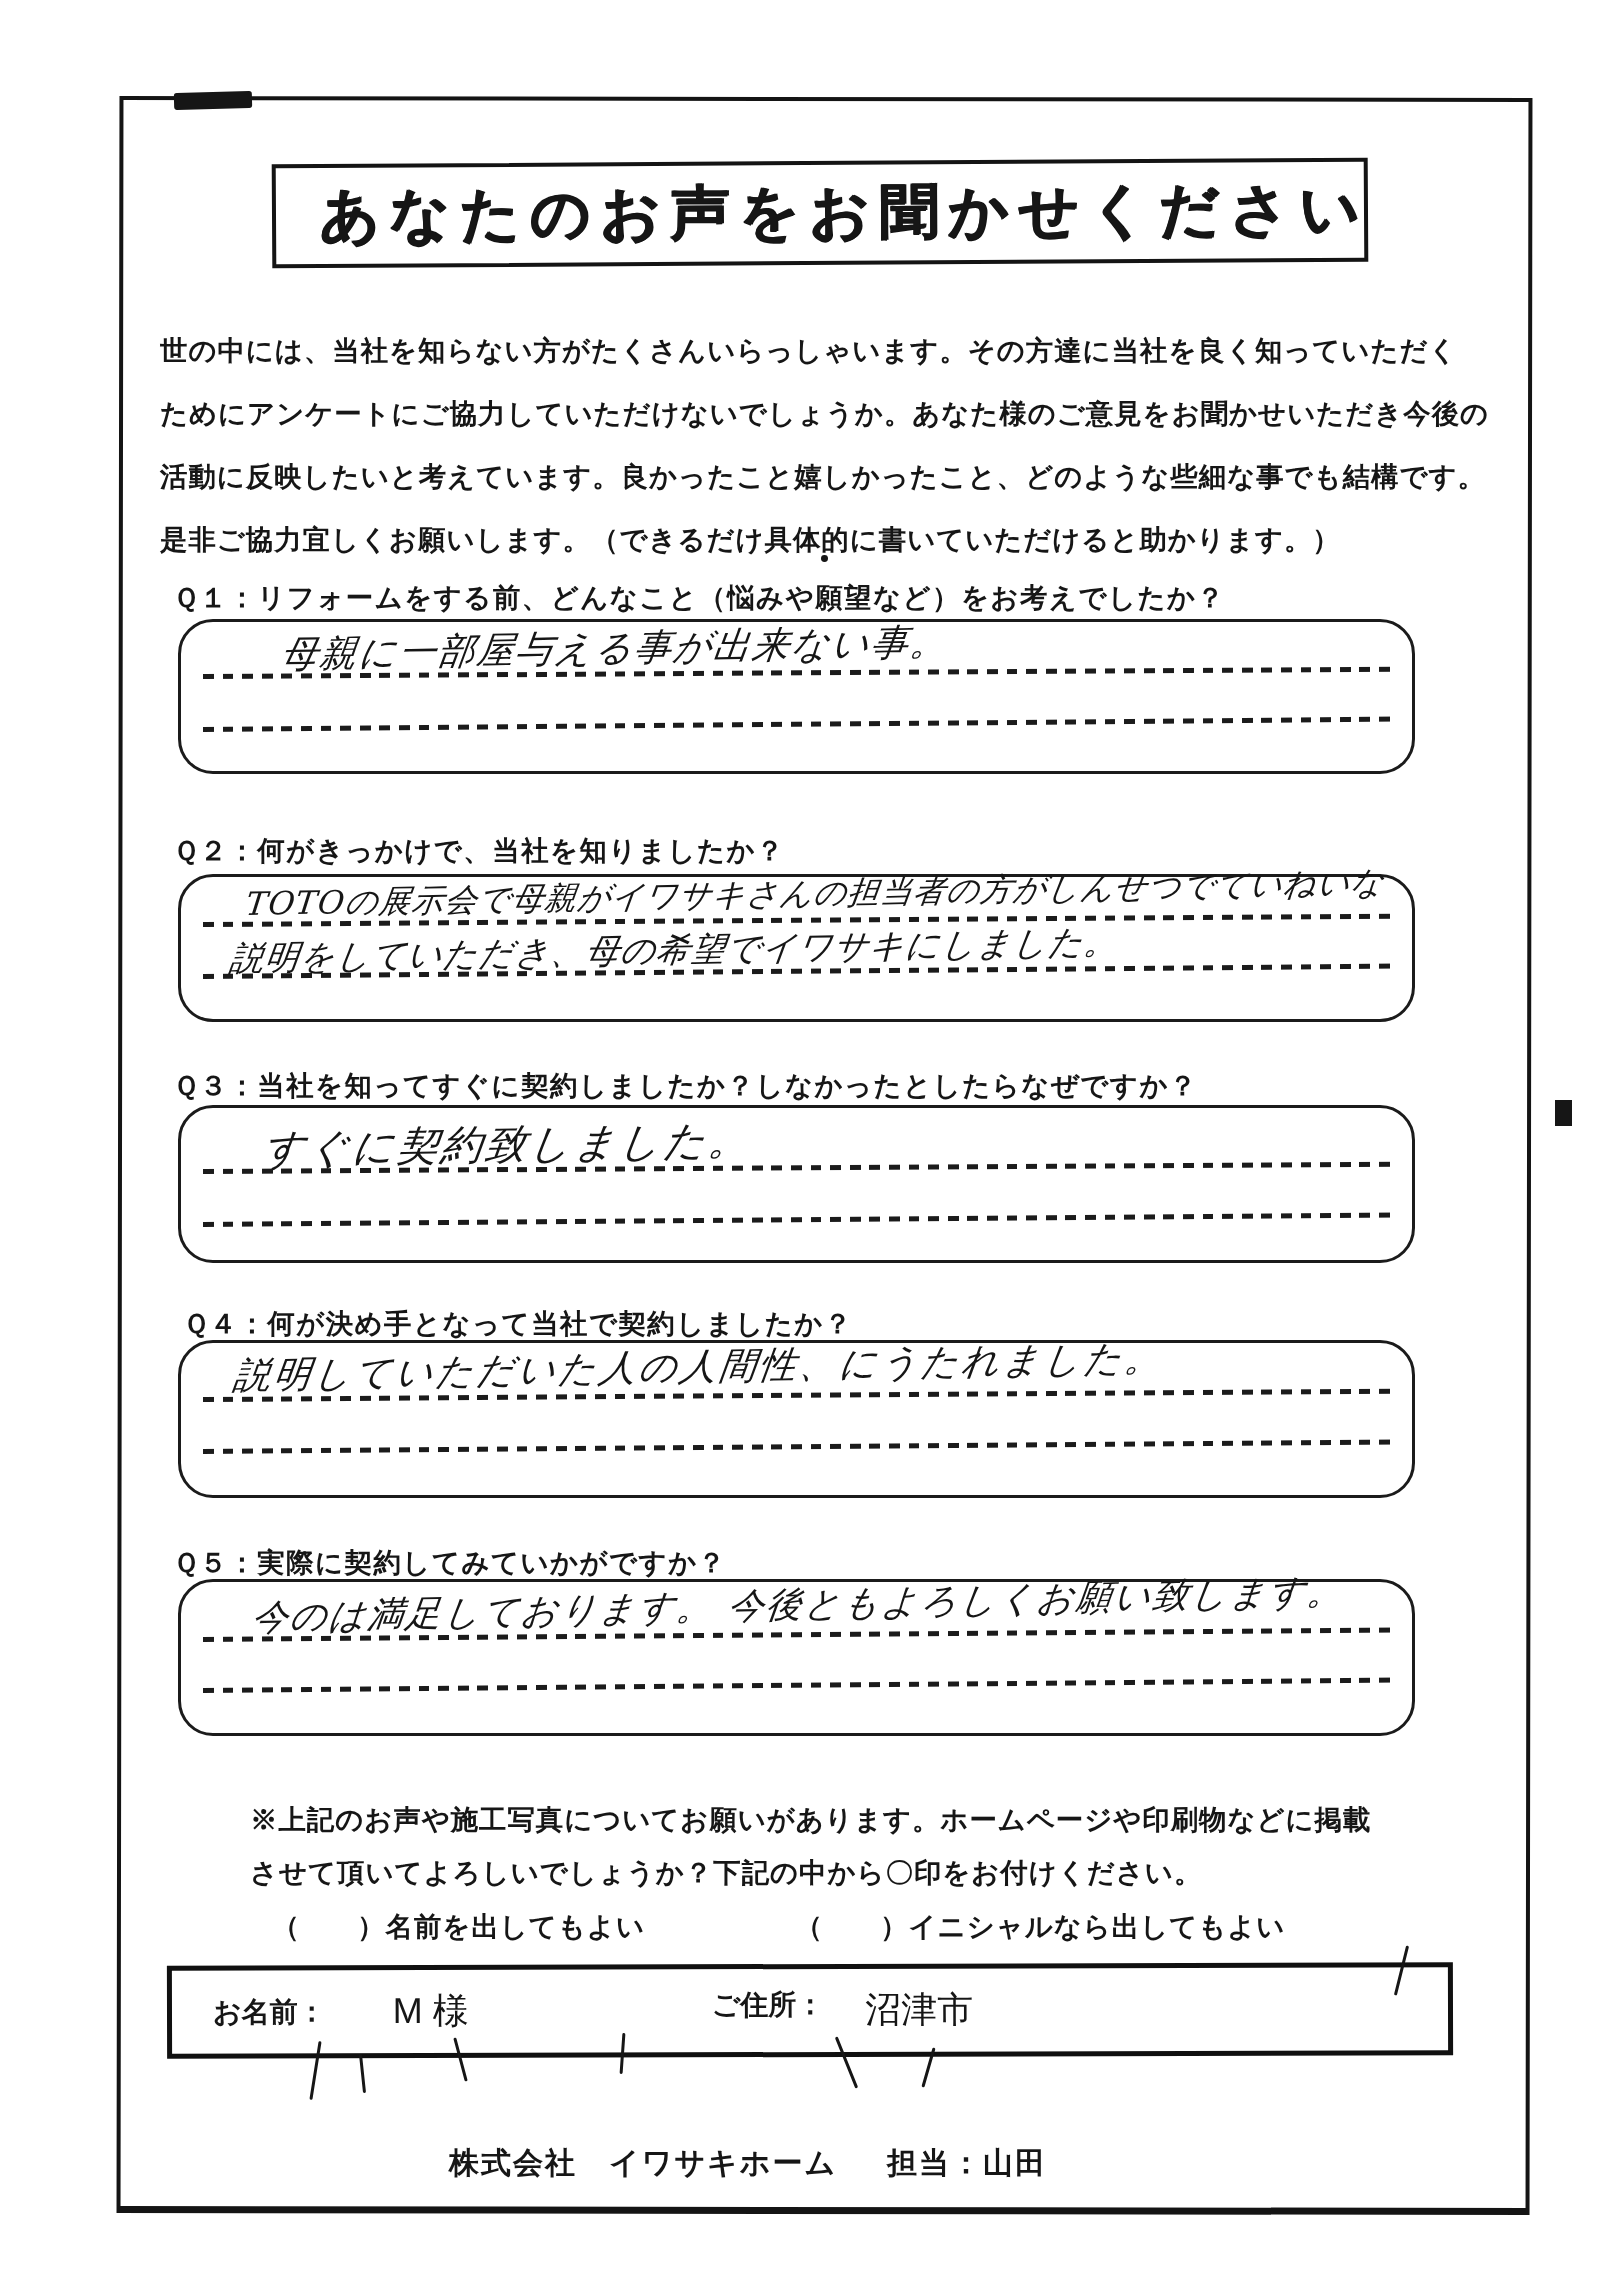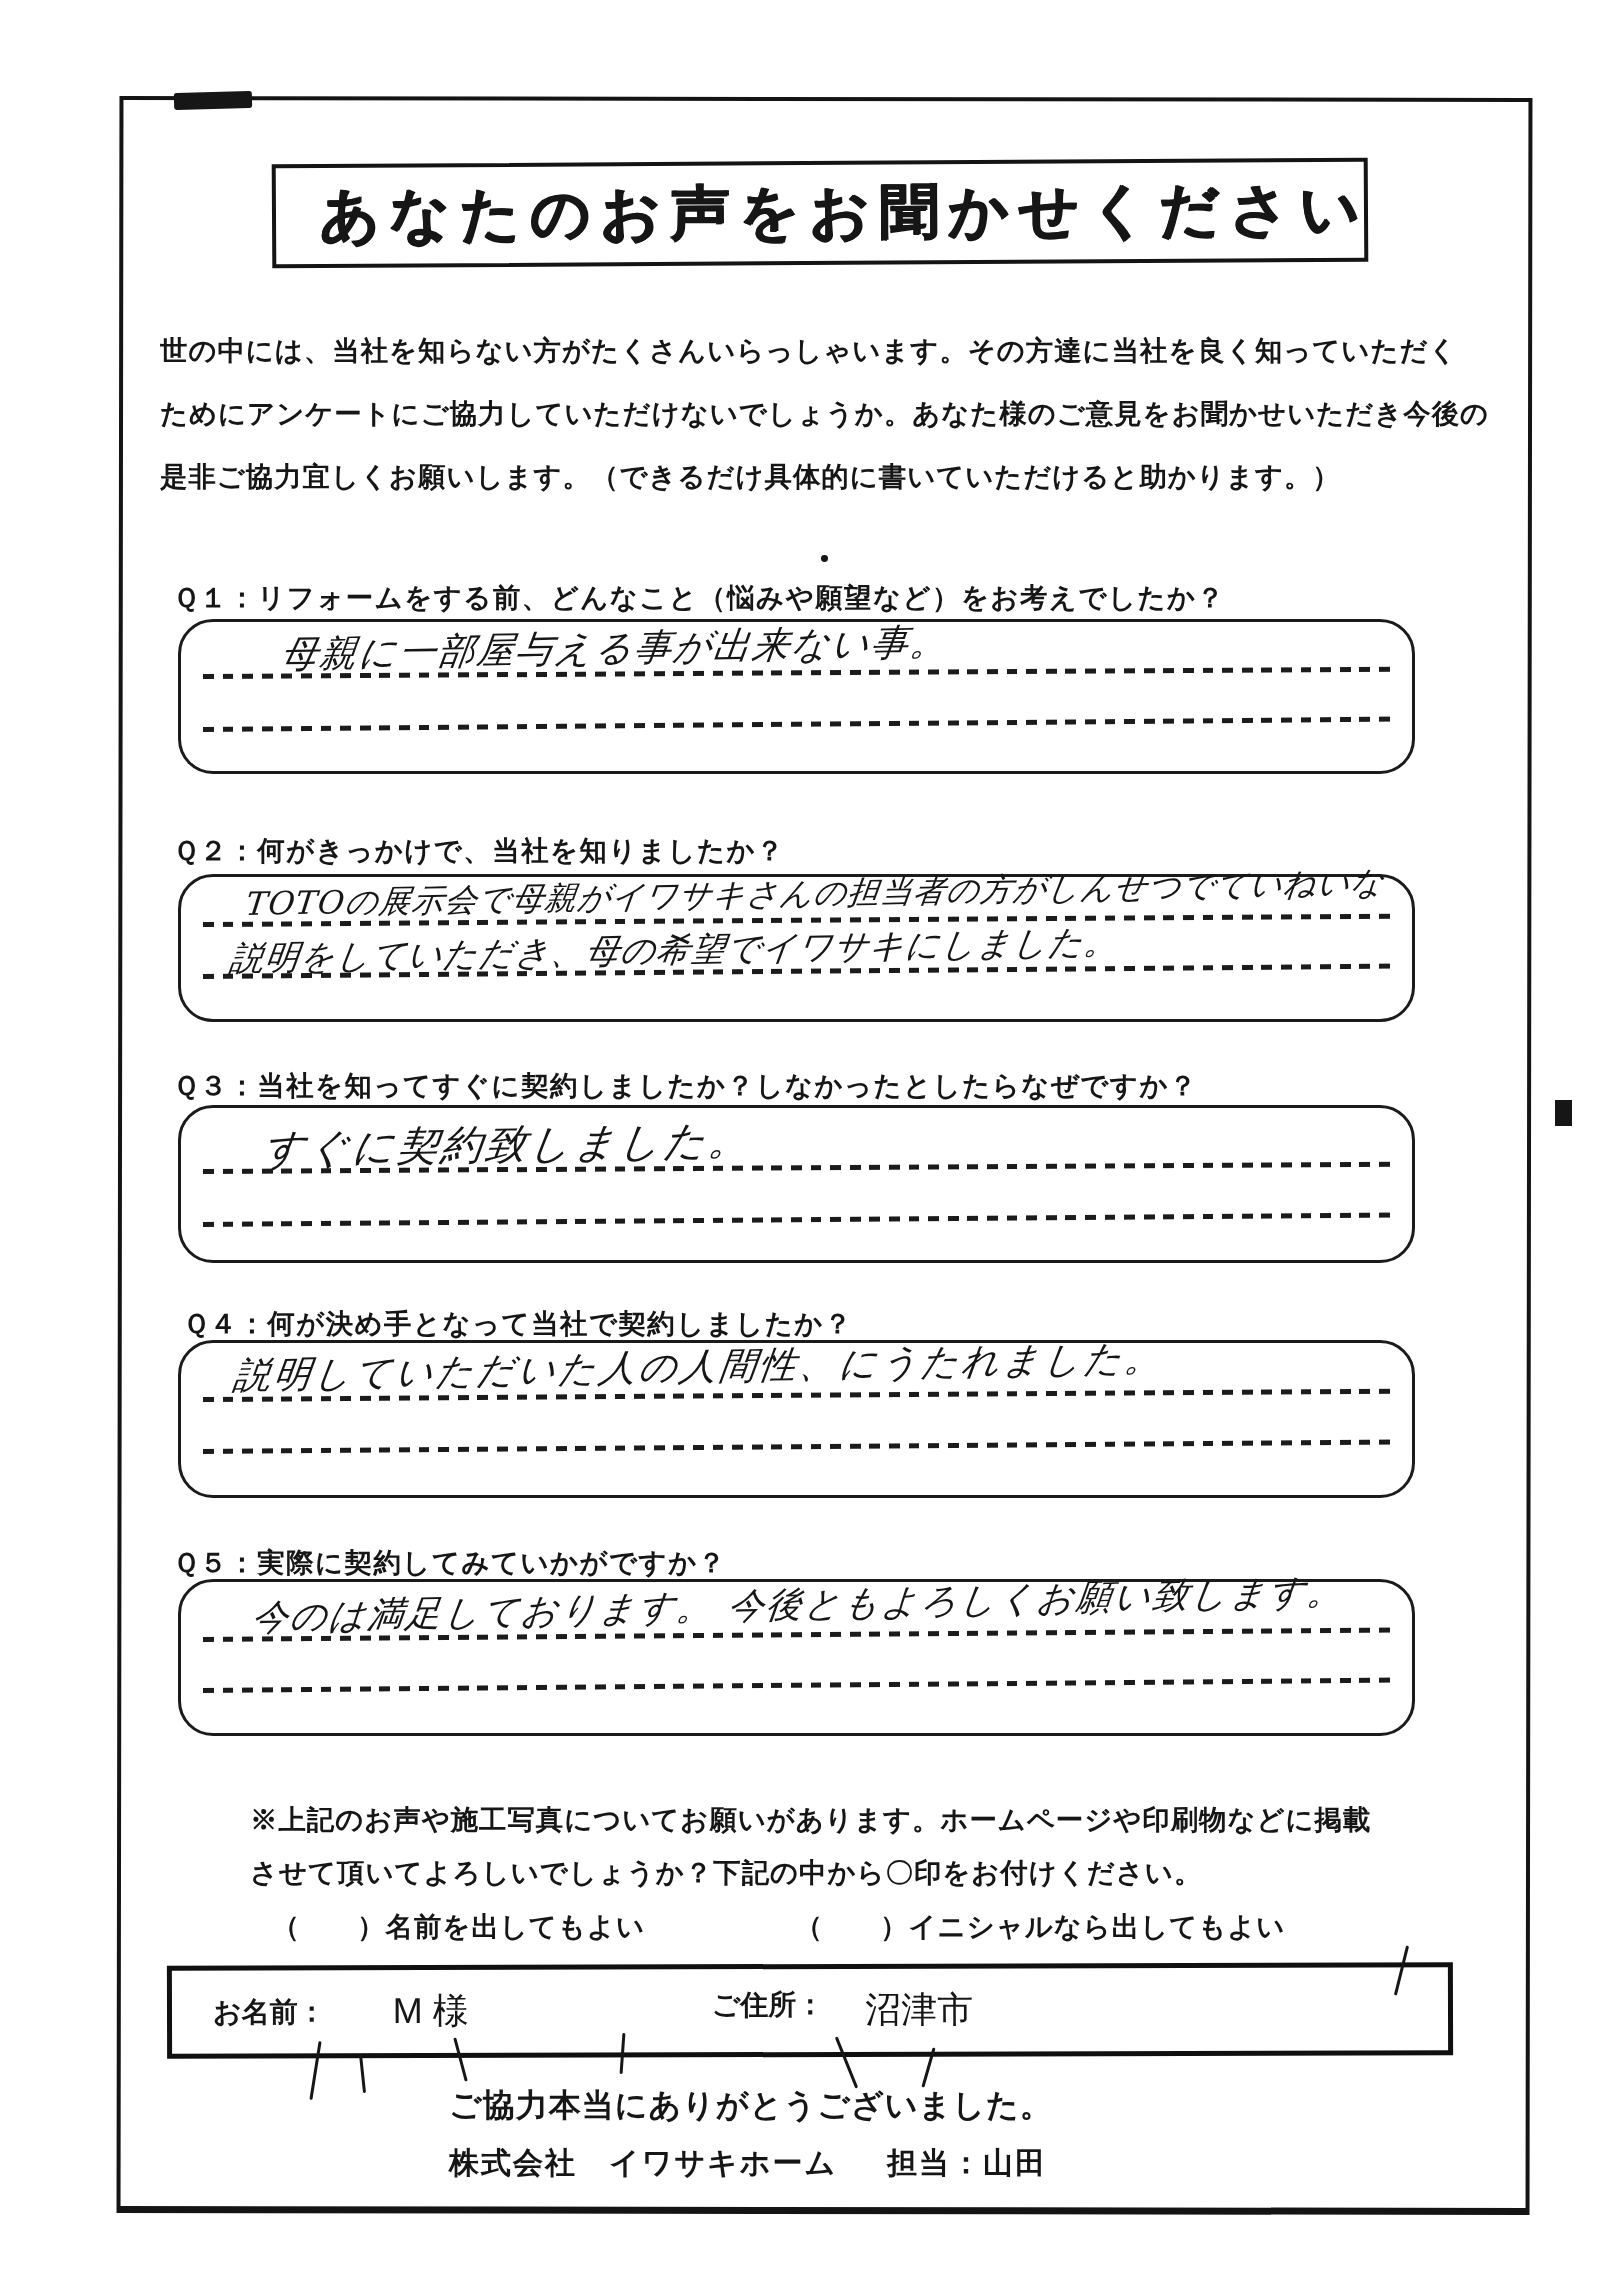--- a/index.html
+++ b/index.html
@@ -82,20 +82,21 @@
 
   <div class="outer-border"></div>
 
   <div class="title-box">
     <span class="title-text">あなたのお声をお聞かせください</span>
   </div>
 
   <div class="intro">
     <div>世の中には、当社を知らない方がたくさんいらっしゃいます。その方達に当社を良く知っていただく</div>
     <div>ためにアンケートにご協力していただけないでしょうか。あなた様のご意見をお聞かせいただき今後の</div>
+    <div>活動に反映したいと考えています。良かったこと嬉しかったこと、どのような些細な事でも結構です。</div>
     <div>是非ご協力宜しくお願いします。（できるだけ具体的に書いていただけると助かります。）</div>
   </div>
 
   <div class="qlabel" style="top:580px;">Ｑ１：リフォームをする前、どんなこと（悩みや願望など）をお考えでしたか？</div>
   <div class="abox" style="top:619px; height:155px;">
     <div class="dash" style="top:52px; transform:rotate(-0.35deg);"></div>
     <div class="dash" style="top:105px; transform:rotate(-0.5deg);"></div>
     <span class="hand" style="left:100px; top:7.8px; font-size:37px; letter-spacing:2px;">母親に一部屋与える事が出来ない事。</span>
   </div>
 
@@ -133,21 +134,20 @@
   <div class="note-line" style="left:272px; top:1909px;">（　　）名前を出してもよい</div>
   <div class="note-line" style="left:779px; top:1909px;margin-left:16px;">（　　）イニシャルなら出してもよい</div>
 
   <div class="resp-table">
     <span class="resp-label rl-name">お名前：</span>
     <span class="resp-value rv-name">M 様</span>
     <span class="resp-label rl-addr">ご住所：</span>
     <span class="resp-value rv-addr">沼津市</span>
   </div>
 
-  <div class="thanks">ご協力本当にありがとうございました。</div>
   <div class="company">株式会社　イワサキホーム</div>
   <div class="staff">担当：山田</div>
 
   <div class="artifact" style="left:174px; top:92px; width:78px; height:16.7px; transform:rotate(-1.5deg); border-radius:2.9px;"></div>
   <div class="artifact" style="left:1555px; top:1100px; width:16.7px; height:25.5px;"></div>
   <div class="artifact" style="left:821px; top:555px; width:6.9px; height:6.9px; border-radius:50%;"></div>
   <div class="artifact stroke" style="left:1400px; top:1945px; height:51px; transform:rotate(14deg);"></div>
   <div class="artifact stroke" style="left:314px; top:2041px; height:59px; transform:rotate(9deg);"></div>
   <div class="artifact stroke" style="left:361px; top:2054px; height:39px; transform:rotate(-6deg);"></div>
   <div class="artifact stroke" style="left:459px; top:2037px; height:45px; transform:rotate(-15deg);"></div>

